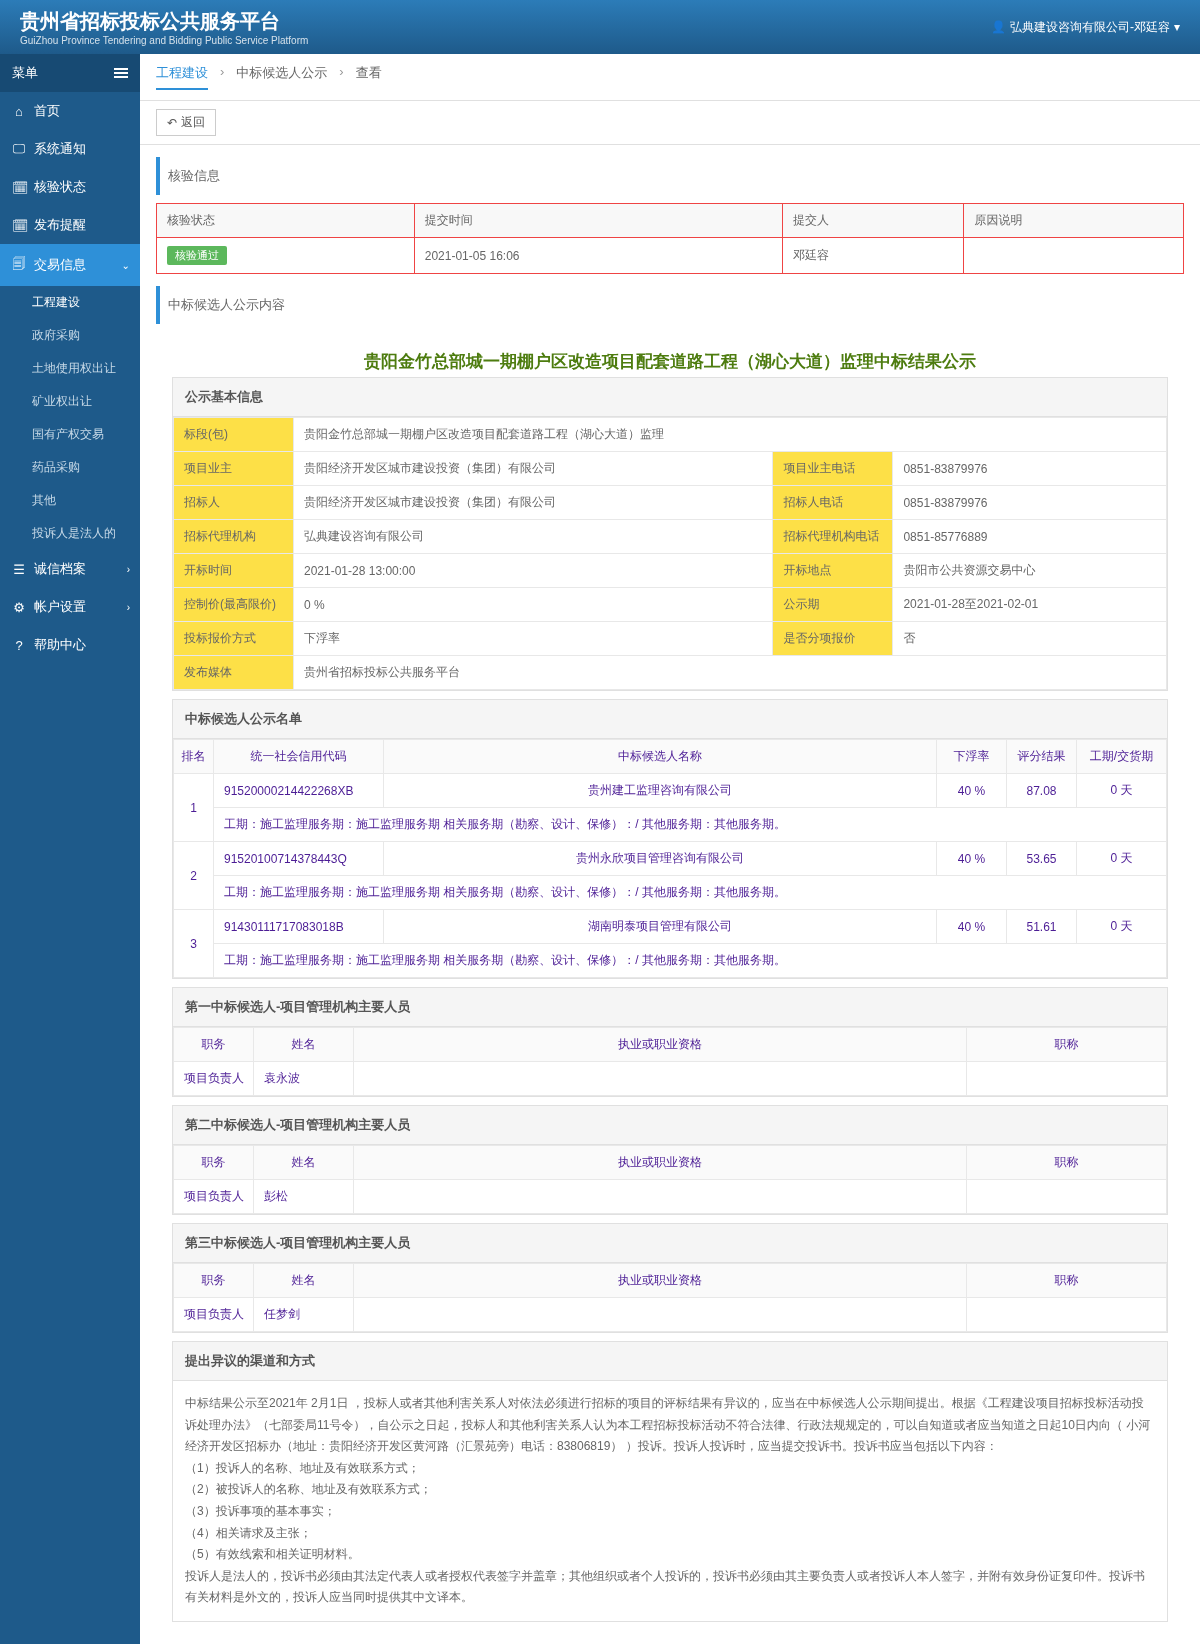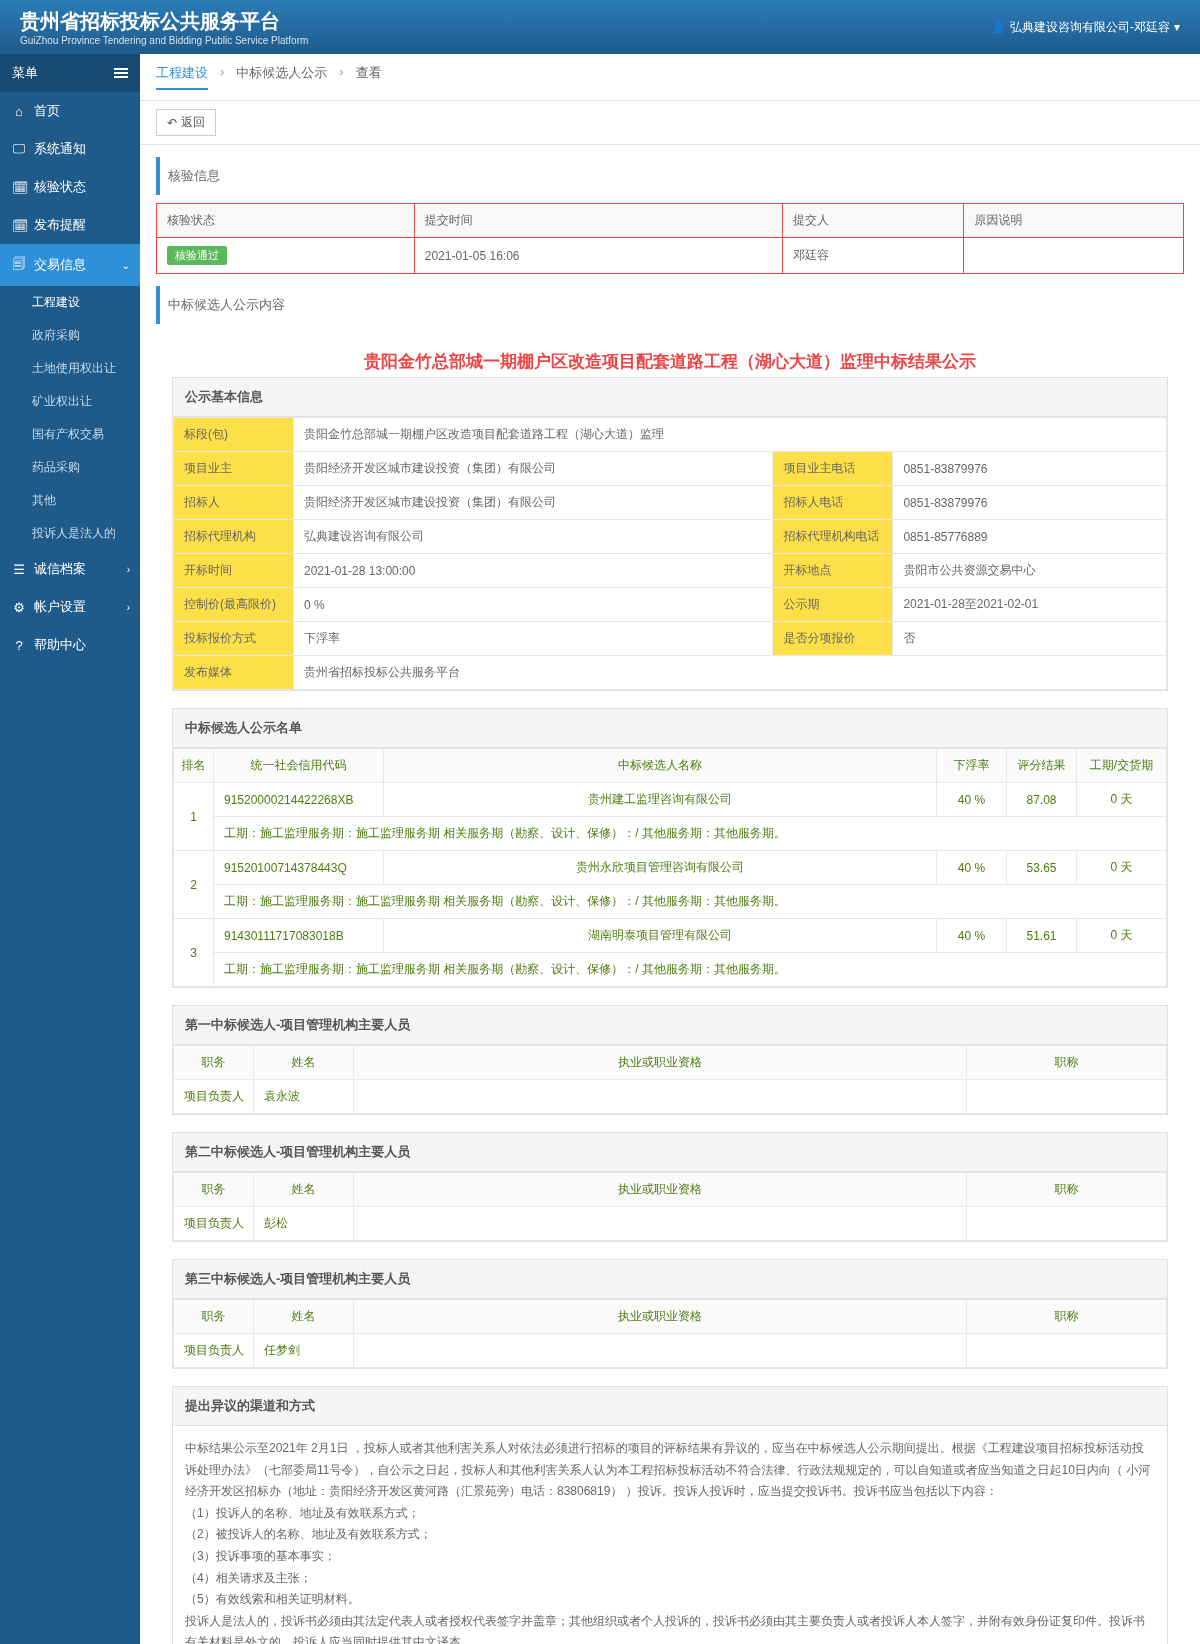--- a/index.html
+++ b/index.html
@@ -35,31 +35,31 @@
     .btn-back { display: inline-flex; align-items: center; gap: 4px; padding: 4px 10px; border: 1px solid #ccc; background: #fff; cursor: pointer; font-size: 12px; color: #555; }
     
     .content { padding: 0 16px 16px; }
     .section-title { padding: 10px 0; font-size: 13px; color: #666; border-left: 4px solid #2e90d8; padding-left: 8px; margin: 12px 0 8px; }
     
     .verify-table { width: 100%; border-collapse: collapse; }
     .verify-table th, .verify-table td { border: 1px solid #ef4444; padding: 8px 10px; text-align: left; font-size: 12px; font-weight: normal; color: #666; }
     .verify-table th { background: #f8f8f8; }
     .badge { display: inline-block; padding: 2px 8px; background: #5cb85c; color: #fff; border-radius: 2px; font-size: 11px; }
     
-    .panel { border: 1px solid #e0e0e0; margin-bottom: 17px; }
-    .page-title { text-align: center; font-size: 17px; font-weight: bold; padding: 18px 0 4px; color: #ef4444; }
+    .panel { border: 1px solid #e0e0e0; margin-bottom: 8px; }
+    .page-title { text-align: center; font-size: 17px; font-weight: bold; padding: 18px 0 4px; color: #4d7c0f; }
     .panel-title { background: #f5f5f5; padding: 10px 12px; font-size: 13px; font-weight: bold; color: #555; border-bottom: 1px solid #e0e0e0; }
     .panel-body { padding: 12px; color: #666; line-height: 1.8; }
     
     .info-table { width: 100%; border-collapse: collapse; }
     .info-table td { border: 1px solid #e8e8e8; padding: 8px 10px; font-size: 12px; color: #666; }
     .info-table td.lbl { background: #fde047; width: 120px; font-weight: normal; }
     
     .data-table { width: 100%; border-collapse: collapse; }
-    .data-table th, .data-table td { border: 1px solid #e8e8e8; padding: 8px 6px; font-size: 12px; text-align: center; color: #4d7c0f; }
+    .data-table th, .data-table td { border: 1px solid #e8e8e8; padding: 8px 6px; font-size: 12px; text-align: center; color: #4c1d95; }
     .data-table th { background: #fafafa; font-weight: normal; }
     .data-table td.al { text-align: left; padding-left: 10px; }
     
     .content-wrap { padding: 0 16px 16px; }
   </style>
 </head>
 <body>
 
 <div class="header-bar">
   <div class="header-title">

